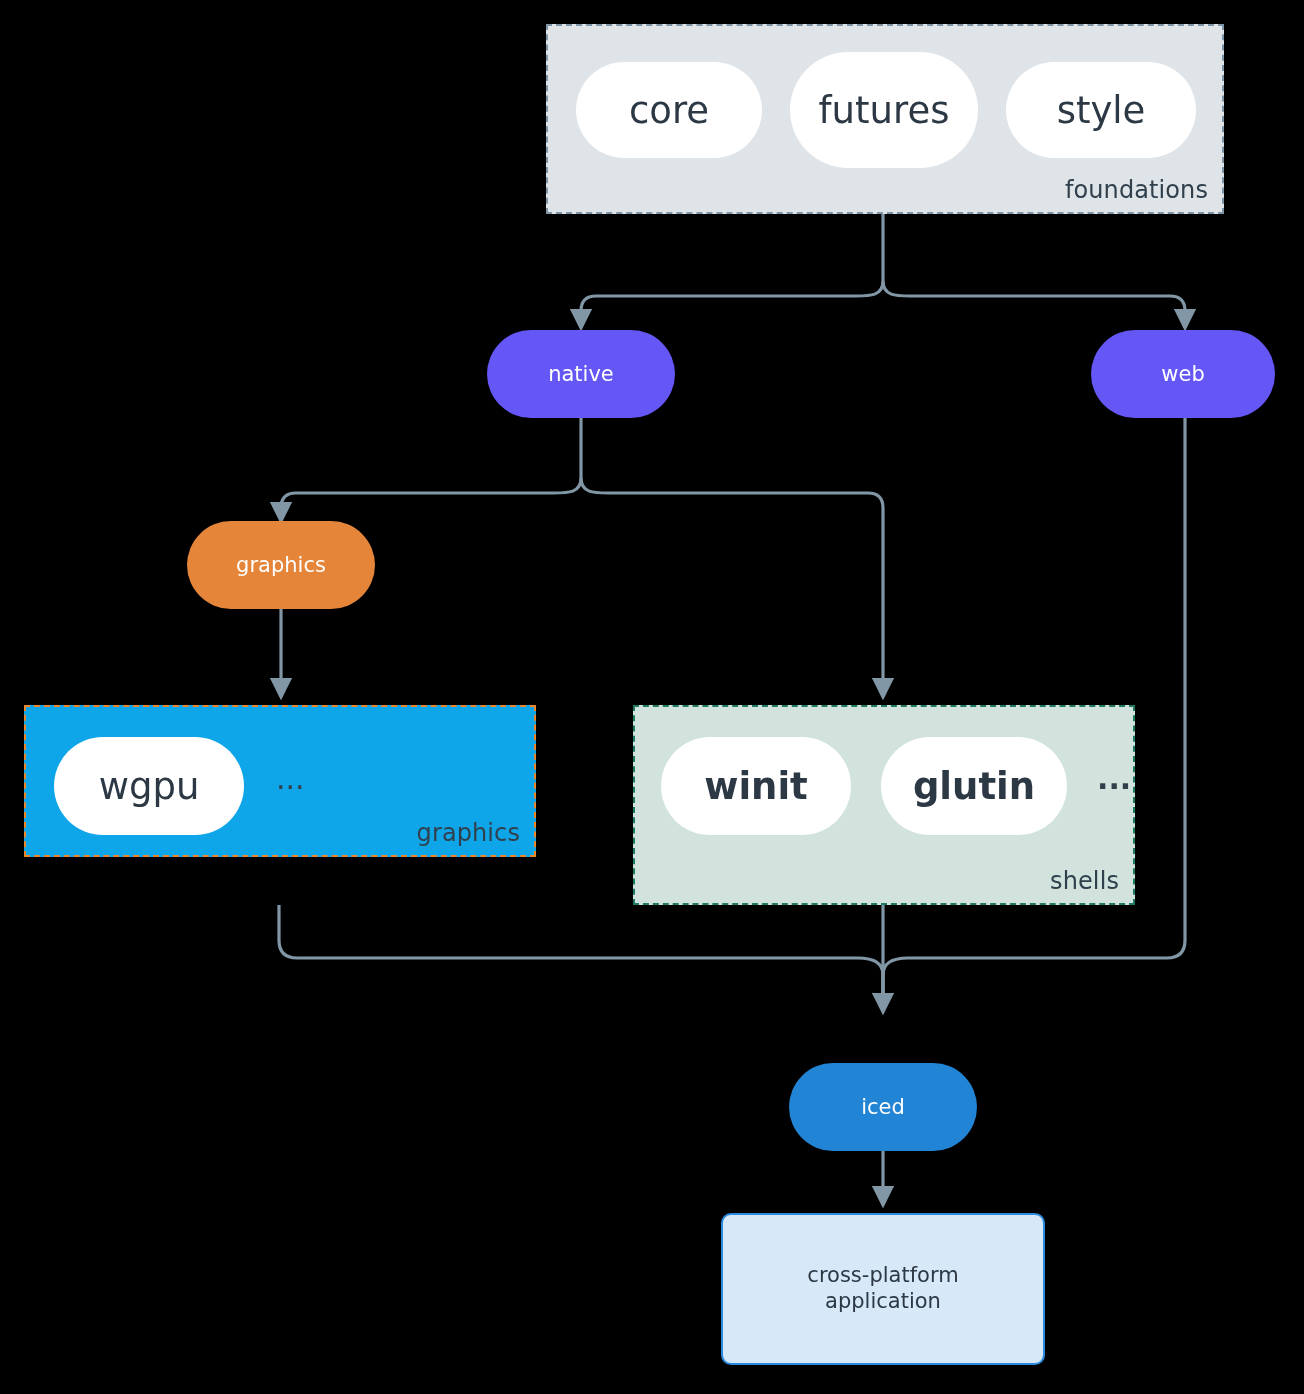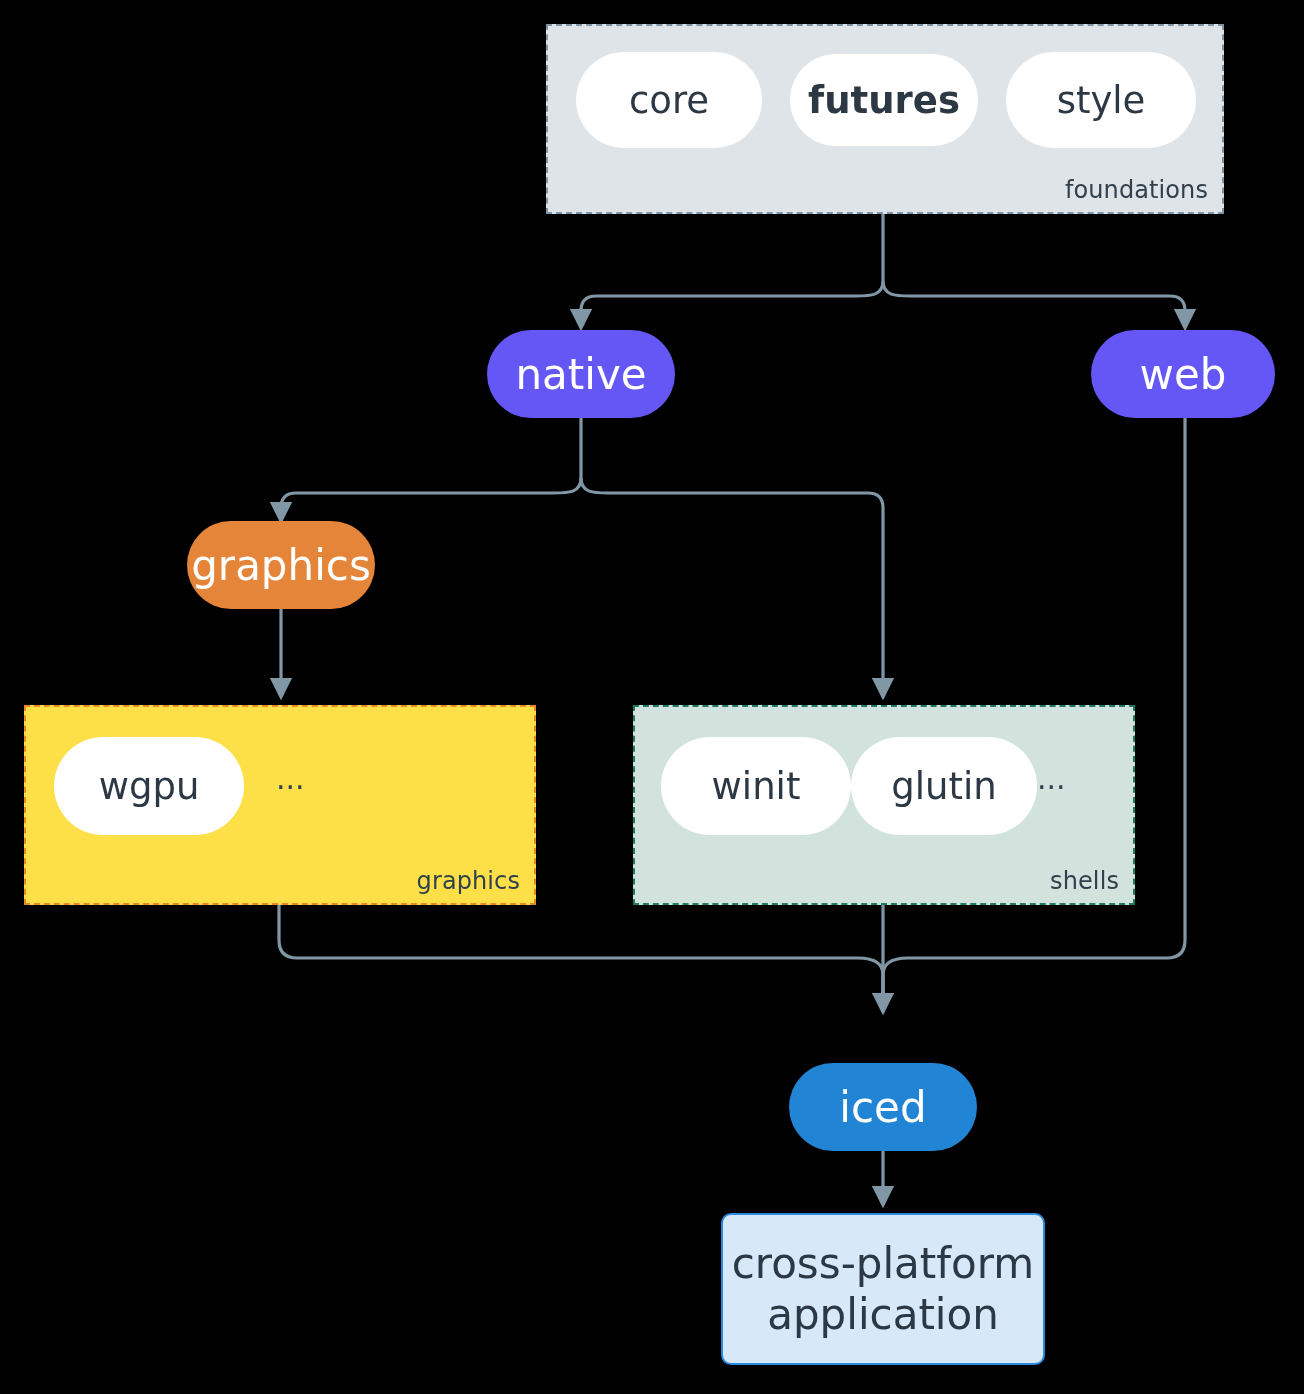--- a/index.html
+++ b/index.html
@@ -67,21 +67,21 @@
   }
   
   .node {
     position: absolute;
     box-sizing: border-box;
     display: flex;
     align-items: center;
     justify-content: center;
     border-radius: 999px;
     color: #ffffff;
-    font-size: 42px;
+    font-size: 21px;
     white-space: nowrap;
   }
   .node.rect {
     border-radius: 10px;
     border: 2px solid #2a8ae0;
     color: #2c3844;
     flex-direction: column;
     line-height: 1.22;
   }
   .node.rect .line {
@@ -123,42 +123,42 @@
 
       <path d="M 883,1103 L 883,1205" marker-end="url(#arrow)"></path>
     </g>
   </svg>
 
   <div class="cluster" style="left:546px; top:24px; width:678px; height:190px; background:#dfe4e8; border-color:#7f95a6;">
     <div class="cluster-items" style="left:28px; top:26px; gap:28px;">
       <div class="chip" style="width:186px; height:96px;">
         <span>core</span>
       </div>
-      <div class="chip" style="width:188px; height:92px;font-weight:bold;">
+      <div class="chip" style="width:188px; height:116px;">
         <span>futures</span>
       </div>
       <div class="chip" style="width:190px; height:96px;">
         <span>style</span>
       </div>
     </div>
     <div class="cluster-label">foundations</div>
   </div>
 
-  <div class="cluster" style="left:24px; top:705px; width:512px; height:200px; background:#fde047; border-color:#e8872c;">
+  <div class="cluster" style="left:24px; top:705px; width:512px; height:152px; background:#0ea5e9; border-color:#e8872c;">
     <div class="cluster-items" style="left:28px; top:30px; gap:32px;">
       <div class="chip" style="width:190px; height:98px;">
         <span>wgpu</span>
       </div>
       <div class="ellipsis">...</div>
     </div>
     <div class="cluster-label">graphics</div>
   </div>
 
   <div class="cluster" style="left:633px; top:705px; width:502px; height:200px; background:#d2e3dd; border-color:#1f7a63;">
-    <div class="cluster-items" style="left:26px; top:30px; ">
+    <div class="cluster-items" style="left:26px; top:30px; gap:30px;font-weight:bold;">
       <div class="chip" style="width:190px; height:98px;">
         <span>winit</span>
       </div>
       <div class="chip" style="width:186px; height:98px;">
         <span>glutin</span>
       </div>
       <div class="ellipsis">...</div>
     </div>
     <div class="cluster-label">shells</div>
   </div>

